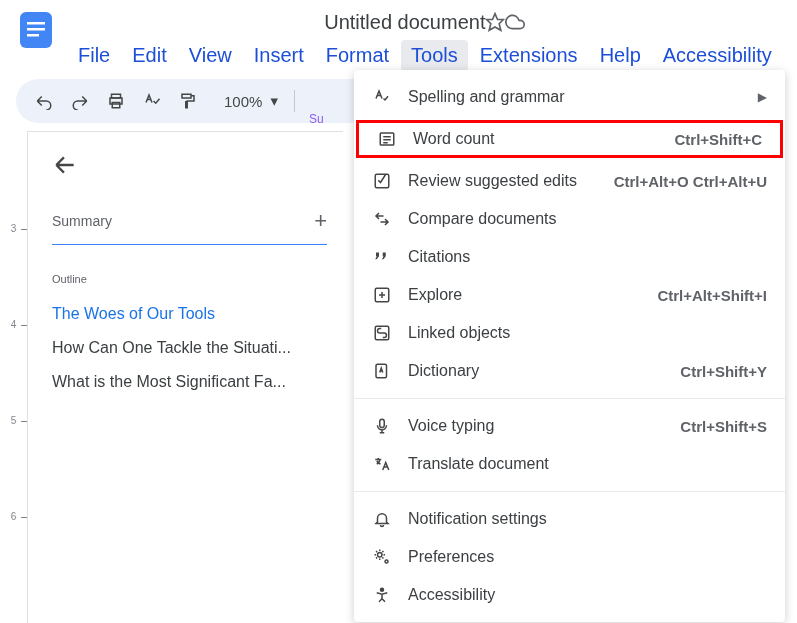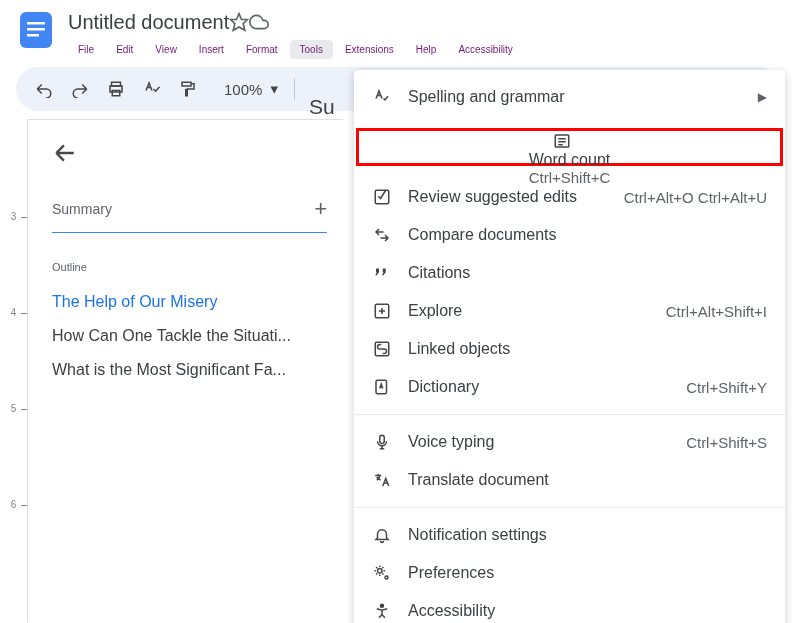--- a/index.html
+++ b/index.html
@@ -2,55 +2,55 @@
 <html><head>
   <meta charset="utf-8">
   <style>
     * { margin: 0; padding: 0; box-sizing: border-box; font-family: 'Google Sans', Arial, sans-serif; }
     body { width: 797px; height: 623px; background: #fff; overflow: hidden; position: relative; }
     
     .header { display: flex; align-items: flex-start; padding: 8px 16px 0 16px; }
     .logo { width: 40px; height: 40px; margin-right: 12px; margin-top: 2px; }
     .logo svg { width: 40px; height: 40px; }
     .title-area { flex: 1; }
-    .title-row { display: flex; align-items: center; height: 28px; }
+    .title-row { display: flex; align-items: center; height: 28px; justify-content: center; }
     .doc-title { font-size: 20px; color: #3c4043; font-weight: 400; }
     .title-icon { width: 20px; height: 20px; color: #5f6368; display: flex; align-items: center; justify-content: center; }
     .menubar { display: flex; gap: 2px; margin-top: 4px; }
-    .menu-item { font-size: 10px; color: #701a75; padding: 4px 10px; border-radius: 4px; cursor: pointer; }
+    .menu-item { font-size: 20px; color: #1d4ed8; padding: 4px 10px; border-radius: 4px; cursor: pointer; }
     .menu-item.active { background: #e8eaed; }
     
     .toolbar { display: flex; align-items: center; background: #edf2fa; border-radius: 24px; margin: 8px 16px; padding: 4px 12px; height: 44px; gap: 4px; }
     .tool-btn { width: 32px; height: 32px; display: flex; align-items: center; justify-content: center; color: #444746; cursor: pointer; border-radius: 4px; }
     .tool-sep { width: 1px; height: 22px; background: #c7c7c7; margin: 0 6px; }
     .zoom { display: flex; align-items: center; gap: 0; color: #444746; font-size: 15px; padding: 0 6px; cursor: pointer; margin-left: 10px; }
-    .style-sel { color: #404040; font-size: 21px; padding: 0 4px; margin-top: 35px; }
+    .style-sel { color: #8b5cf6; font-size: 12px; padding: 0 4px; margin-top: 35px; }
     
     .main { display: flex; height: calc(100% - 120px); }
     .ruler-v { width: 28px; background: #fff; border-right: 1px solid #e0e0e0; position: relative; padding-top: 40px;}
     .ruler-v .tick { position: absolute; left: 0; width: 100%; font-size: 10px; color: #80868b; text-align: center; }
     .ruler-v .tick::after { content: ''; position: absolute; right: 0; top: 50%; width: 6px; height: 1px; background: #80868b; }
     
     .sidebar { width: 315px; padding: 20px 16px 20px 24px; border-top: 1px solid #e0e0e0;}
     .back-arrow { width: 28px; height: 28px; color: #444746; margin-bottom: 28px; cursor: pointer; }
     .summary-row { display: flex; align-items: center; justify-content: space-between; padding-bottom: 10px; border-bottom: 1px solid #3b82f6; margin-bottom: 28px; }
     .summary-label { font-size: 14px; color: #5f6368; font-weight: 500; }
     .add-btn { font-size: 22px; color: #5f6368; cursor: pointer; font-weight: 300;}
     .outline-label { font-size: 11px; color: #5f6368; font-weight: 500; margin-bottom: 20px; }
     .outline-items { display: flex; flex-direction: column; gap: 16px; }
     .outline-item { font-size: 16px; color: #3c4043; cursor: pointer; white-space: nowrap; overflow: hidden; text-overflow: ellipsis; margin-left: -10px; padding-left: 10px;}
     .outline-item.selected { color: #1a73e8; position: relative; }
     .outline-item.selected::before { content: '–'; position: absolute; left: -20px; color: #1a73e8; font-weight: 500;}
     
     .dropdown { position: absolute; left: 354px; top: 70px; width: 431px; background: #fff; border-radius: 4px; box-shadow: 0 2px 10px rgba(0,0,0,0.2); padding: 8px 0; z-index: 100; }
     .dd-item { display: flex; align-items: center; height: 38px; padding: 0 18px; cursor: pointer; position: relative; }
-    .dd-item.highlighted { border: 3px solid red; margin: 12px 2px; flex-direction: column; }
+    .dd-item.highlighted { border: 3px solid red; margin: 4px 2px; }
     .dd-icon { width: 20px; height: 20px; margin-right: 16px; color: #444746; display: flex; align-items: center; justify-content: center; flex-shrink: 0;}
     .dd-label { font-size: 16px; color: #3c4043; flex: 1; }
-    .dd-shortcut { font-size: 15px; color: #5f6368; }
+    .dd-shortcut { font-size: 15px; color: #5f6368; font-weight: bold; }
     .dd-arrow { color: #5f6368; font-size: 12px; margin-left: 8px; }
     .dd-sep { height: 1px; background: #e8eaed; margin: 8px 0; }
     
     svg { display: block; }
   </style>
 </head>
 <body>
 
 <div class="header">
   <div class="logo">
@@ -138,21 +138,21 @@
       <svg width="26" height="26" viewBox="0 0 24 24" fill="none" stroke="#444746" stroke-width="2.2">
           <path d="M20 12 H4 M4 12 L11 5 M4 12 L11 19"></path>
         </svg>
     </div>
     <div class="summary-row">
       <span class="summary-label">Summary</span>
       <span class="add-btn">+</span>
     </div>
     <div class="outline-label">Outline</div>
     <div class="outline-items">
-      <div class="outline-item selected">The Help of Our Misery</div>
+      <div class="outline-item selected">The Woes of Our Tools</div>
       <div class="outline-item">How Can One Tackle the Situati...</div>
       <div class="outline-item">What is the Most Significant Fa...</div>
     </div>
   </div>
 </div>
 
 <div class="dropdown">
 
   <div class="dd-item">
     <span class="dd-icon">

